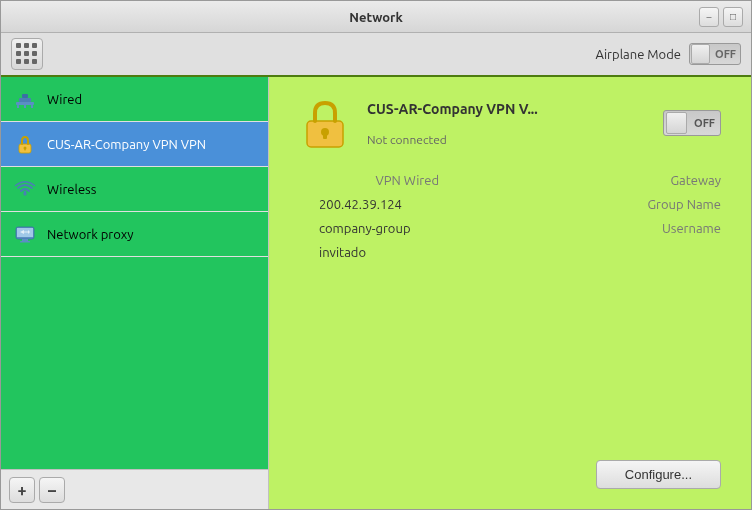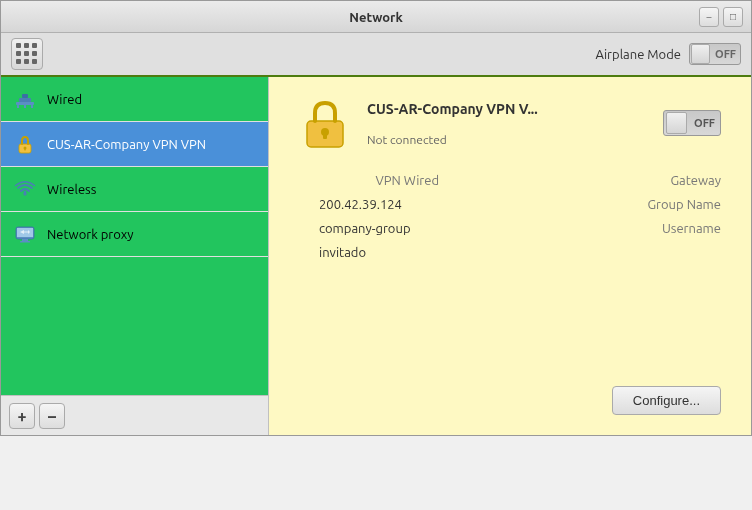--- a/index.html
+++ b/index.html
@@ -7,21 +7,21 @@
       font-family: 'Segoe UI', Ubuntu, sans-serif;
       font-size: 13px;
       background: #f0f0f0;
       width: 752px;
       height: 510px;
       overflow: hidden;
     }
 
     .window {
       width: 752px;
-      height: 436px;
+      height: 510px;
       background: #e8e8e8;
       border: 1px solid #999;
       display: flex;
       flex-direction: column;
     }
 
     .titlebar {
       height: 32px;
       background: linear-gradient(to bottom, #ebebeb, #d6d6d6);
       border-bottom: 1px solid #b0b0b0;
@@ -203,21 +203,21 @@
       display: flex;
       align-items: center;
       justify-content: center;
       font-size: 16px;
       color: #444;
       font-weight: bold;
     }
 
     .main-panel {
       flex: 1;
-      background: #fef9c3;
+      background: #bef264;
       padding: 20px 30px;
       display: flex;
       flex-direction: column;
     }
 
     .vpn-header {
       display: flex;
       align-items: center;
       gap: 16px;
       margin-bottom: 24px;
@@ -303,21 +303,21 @@
     }
 
     .main-footer {
       margin-top: auto;
       display: flex;
       justify-content: flex-end;
       padding-top: 10px;
     }
 
     .configure-btn {
-      padding: 6px 20px;
+      padding: 6px 28px;
       background: linear-gradient(to bottom, #f5f5f5, #ddd);
       border: 1px solid #aaa;
       border-radius: 4px;
       cursor: pointer;
       font-size: 13px;
       color: #333;
     }
 
     
     .wired-icon-svg, .wireless-icon-svg, .vpn-icon-svg, .proxy-icon-svg {

